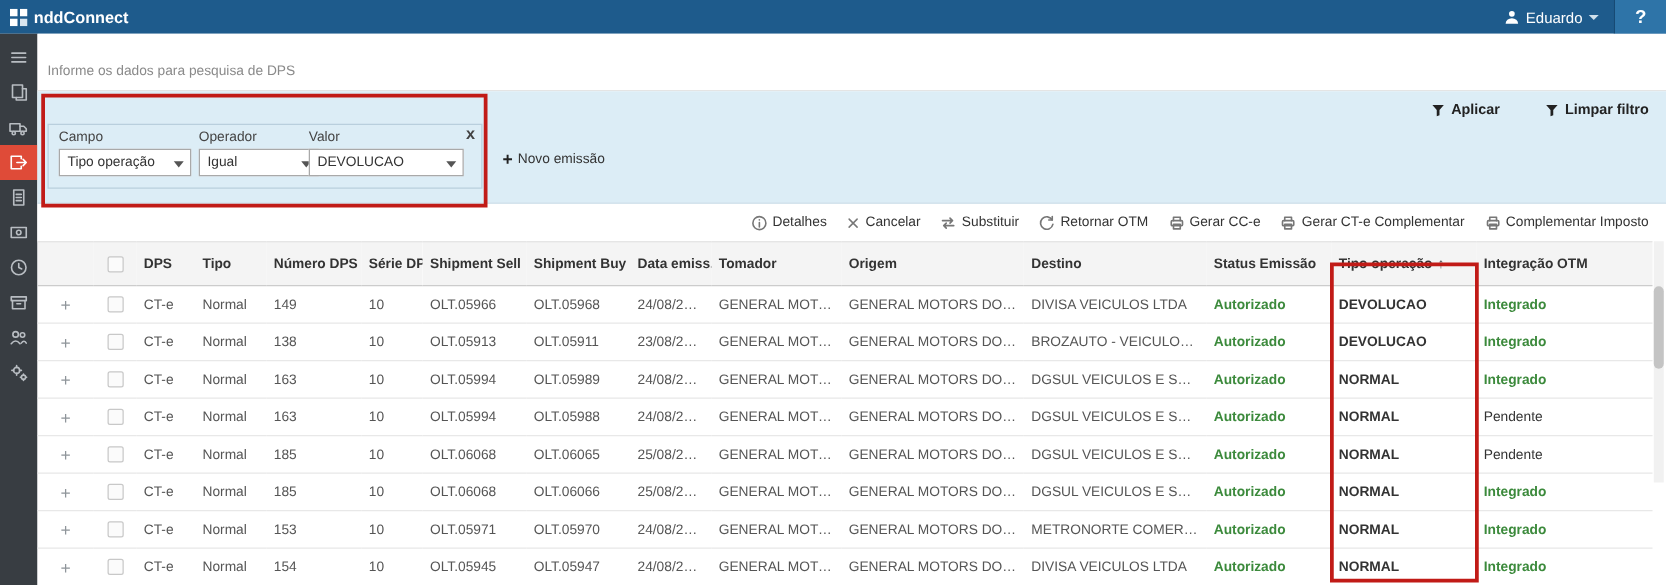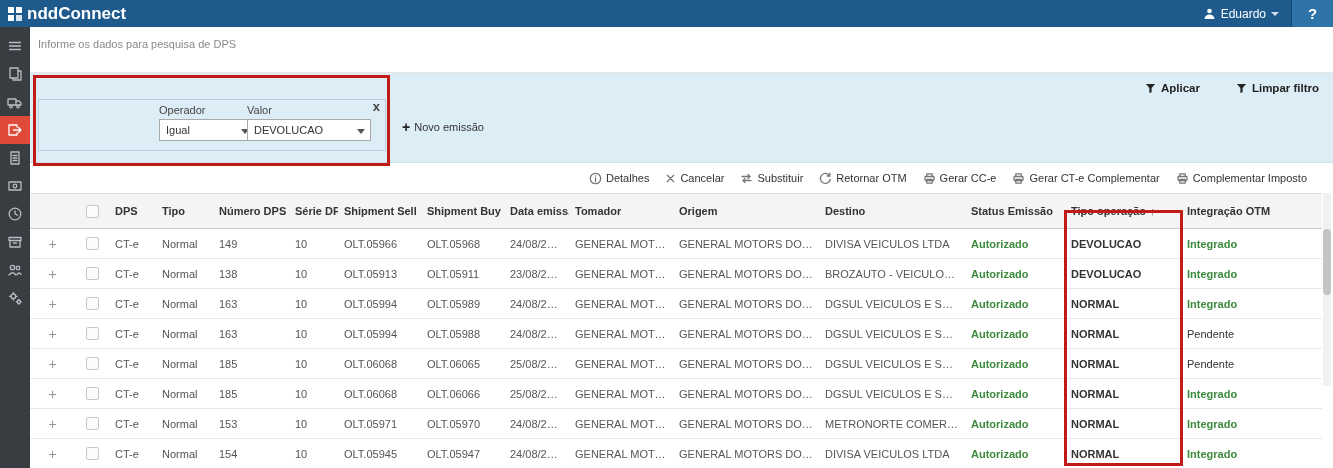--- a/index.html
+++ b/index.html
@@ -2,55 +2,55 @@
 <html><head>
 <meta charset="utf-8">
 <style>
   * { margin:0; padding:0; box-sizing:border-box; }
   body { font-family:"Liberation Sans","DejaVu Sans",sans-serif; background:#fff; }
   .app { position:relative; width:1333px; height:468px; overflow:hidden; background:#fff; }
 
   
   .topbar { position:absolute; left:0; top:0; width:100%; height:27px; background:#1e5b8c; display:flex; align-items:center; justify-content:space-between; }
   .brand { display:flex; align-items:center; gap:5px; padding-left:8px; }
-  .brand-text { color:#fff; font-size:17px; font-weight:bold; }
+  .brand-text { color:#fff; font-size:13px; font-weight:bold; }
   .topbar-right { display:flex; align-items:center; height:100%; }
   .user-menu { display:flex; align-items:center; gap:5px; color:#fff; font-size:12px; padding:5px 12px; height:100%; cursor:pointer; }
   .caret-down { width:0; height:0; border-left:4px solid transparent; border-right:4px solid transparent; border-top:4px solid #cfe0ec; }
   .help-btn { width:42px; height:100%; background:#2e74a8; color:#fff; font-size:15px; font-weight:bold; display:flex; align-items:center; justify-content:center; cursor:pointer; border-left:1px solid #174a74; }
 
   
   .sidebar { position:absolute; left:0; top:27px; width:30px; height:441px; background:#383d42; display:flex; flex-direction:column; align-items:stretch; padding-top:5px; }
   .side-item { height:28px; display:flex; align-items:center; justify-content:center; cursor:pointer; }
   .side-item.active { background:#df4b38; }
   .side-item svg { display:block; }
 
   
   .main { position:absolute; left:30px; top:27px; width:1303px; height:441px; background:#fff; }
   .page-header { height:46px; padding:5px 0 0 8px; border-bottom:1px solid #e4e4e4; }
   .page-title { font-size:19px; font-weight:400; color:#4a4a4a; }
-  .page-subtitle { font-size:11px; color:#8a8a8a; margin-top:6px; }
+  .page-subtitle { font-size:11px; color:#8a8a8a; margin-top:19px; }
 
   
   .filter-band { position:relative; height:90px; background:#dcedf6; border-bottom:1px solid #cfdfe9; }
   .filter-actions { position:absolute; right:14px; top:9px; display:flex; gap:36px; }
   .filter-action { display:flex; align-items:center; gap:5px; font-size:11.5px; font-weight:bold; color:#222; cursor:pointer; }
   .criteria-panel { position:absolute; left:8px; top:26px; width:348px; height:52px; border:1px solid #b9cfdd; }
   .crit-close { position:absolute; right:5px; top:0px; font-size:13px; font-weight:bold; color:#444; cursor:pointer; line-height:14px; }
   .crit-field { position:absolute; top:4px; }
   .crit-field .crit-label { display:block; font-size:11px; color:#444; margin-bottom:3px; }
   .crit-campo { left:8px; }  .crit-operador { left:120px; } .crit-valor { left:208px; }
   .select { position:relative; height:22px; background:#fff; border:1px solid #a9a9a9; font-size:11px; color:#333; display:flex; align-items:center; padding:0 18px 0 6px; cursor:pointer; white-space:nowrap; overflow:hidden; }
   .sel-campo { width:106px; } .sel-operador { width:96px; } .sel-valor { width:124px; }
   .select .sel-caret { position:absolute; right:5px; top:9px; width:0; height:0; border-left:4px solid transparent; border-right:4px solid transparent; border-top:5px solid #555; }
   .novo-criterio { position:absolute; left:372px; top:48px; display:flex; align-items:center; gap:4px; font-size:11px; color:#333; cursor:pointer; }
   .novo-plus { font-size:14px; font-weight:bold; color:#222; line-height:11px; }
 
   
-  .action-toolbar { height:30px; display:flex; align-items:center; justify-content:flex-end; gap:16px; padding-right:26px; background:#fff; }
+  .action-toolbar { height:30px; display:flex; align-items:center; justify-content:flex-end; gap:16px; padding-right:14px; background:#fff; }
   .tb-action { display:flex; align-items:center; gap:4px; font-size:11px; color:#333; cursor:pointer; white-space:nowrap; }
 
   
   .table-wrap { position:relative; height:193px; }
   table { border-collapse:collapse; table-layout:fixed; width:1292px; }
   thead th { height:35px; background:#f4f4f4; border-top:1px solid #ddd; border-bottom:1px solid #ccc; font-size:11px; font-weight:bold; color:#333; text-align:left; padding:0 6px; white-space:nowrap; overflow:hidden; cursor:pointer; }
   th.c-exp, th.c-chk, td.c-exp, td.c-chk { text-align:center; padding:0; }
   tbody td { height:30px; border-bottom:1px solid #e8e8e8; font-size:11px; color:#555; padding:0 6px; white-space:nowrap; overflow:hidden; text-overflow:ellipsis; }
   .expand-btn { color:#8f959a; font-size:14px; cursor:pointer; }
   .checkbox { display:inline-block; width:13px; height:13px; border:1px solid #c8c8c8; background:#fbfbfb; border-radius:2px; vertical-align:middle; cursor:pointer; }
@@ -186,20 +186,27 @@
         <div class="filter-action">
           <svg width="11" height="11" viewBox="0 0 12 12">
               <path d="M1 1 H11 L7.2 5.5 V10 L4.8 11 V5.5 Z" fill="#222"></path>
             </svg>
           <span>Limpar filtro</span>
         </div>
       </div>
 
       <div class="criteria-panel">
         <span class="crit-close">x</span>
+        <div class="crit-field crit-campo">
+          <span class="crit-label">Campo</span>
+          <div class="select sel-campo">
+            <span>Tipo operação</span>
+            <span class="sel-caret"></span>
+          </div>
+        </div>
         <div class="crit-field crit-operador">
           <span class="crit-label">Operador</span>
           <div class="select sel-operador">
             <span>Igual</span>
             <span class="sel-caret"></span>
           </div>
         </div>
         <div class="crit-field crit-valor">
           <span class="crit-label">Valor</span>
           <div class="select sel-valor">

